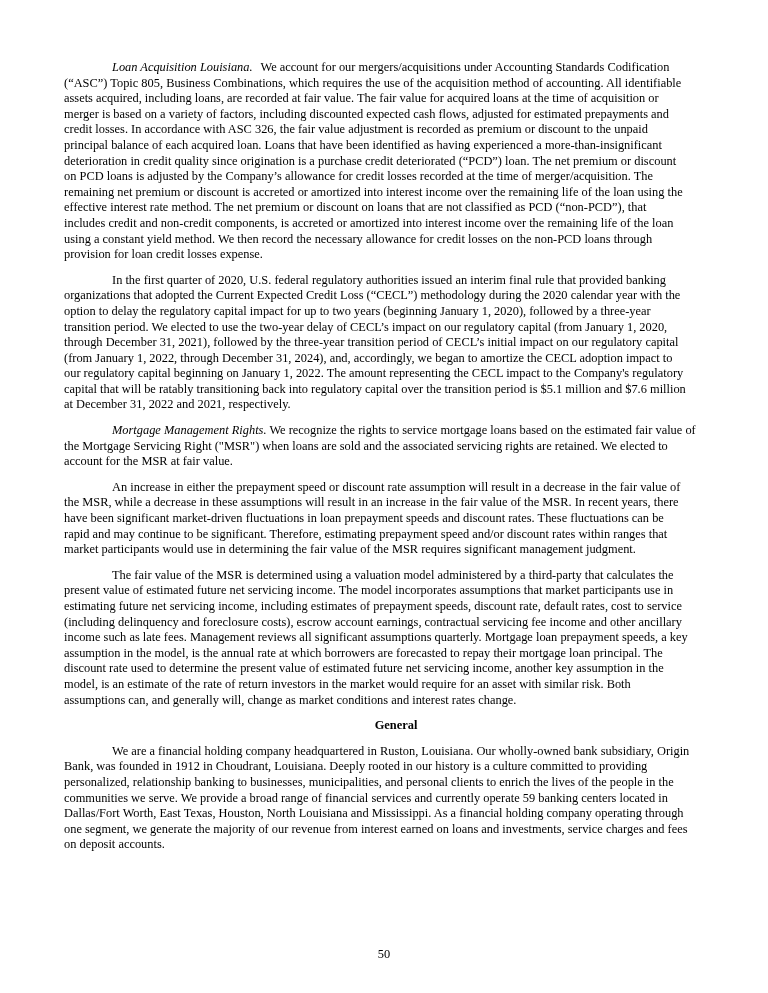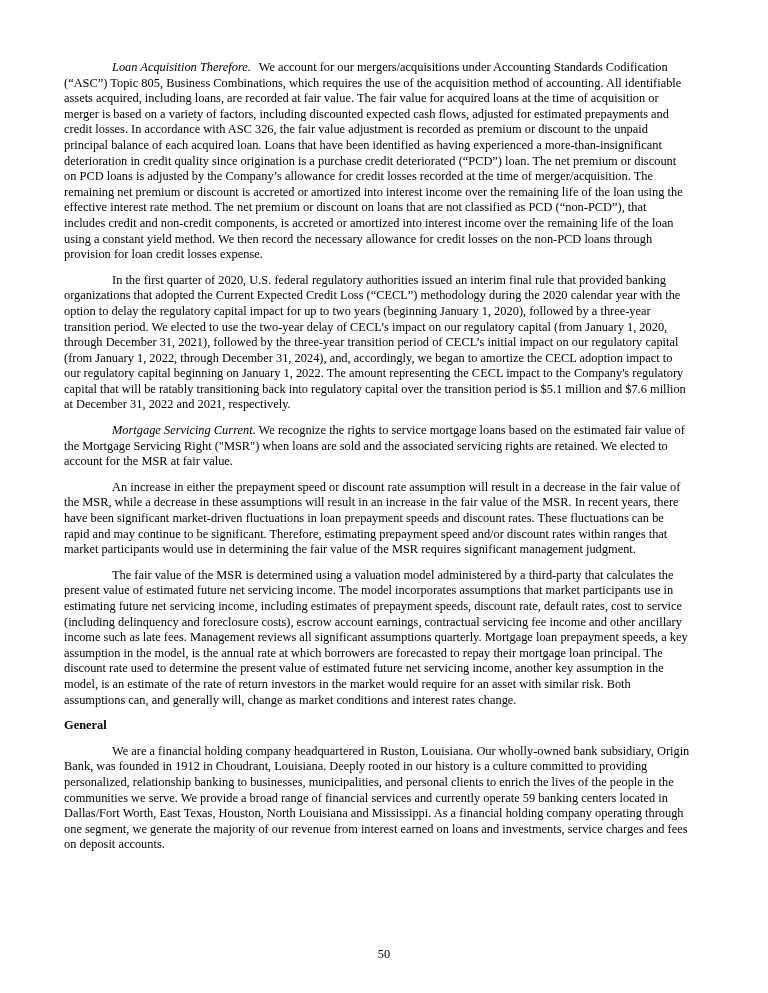--- a/index.html
+++ b/index.html
@@ -28,20 +28,21 @@
     margin: 0 0 10px 0;
     text-indent: 48px;
     white-space: pre-line;
     text-align: left;
   }
   .body-text h2.heading {
     font-size: 12.4px;
     line-height: 15.6px;
     font-weight: bold;
     margin: 6px 0 10px 0;
+    text-align: center;
   }
   .lead-italic {
     font-style: italic;
   }
   .lead-italic.wide-gap {
     padding-right: 5px;
   }
   .page-footer {
     position: absolute;
     left: 0;
@@ -49,21 +50,21 @@
     width: 768px;
     text-align: center;
     margin-top: 44px;
   }
 </style>
 </head>
 <body>
 
 <div class="page">
   <main class="body-text" id="sections">
-      <p class="paragraph"><span class="lead-italic wide-gap">Loan Acquisition Therefore.</span> We account for our mergers/acquisitions under Accounting Standards Codification
+      <p class="paragraph"><span class="lead-italic wide-gap">Loan Acquisition Louisiana.</span> We account for our mergers/acquisitions under Accounting Standards Codification
 (“ASC”) Topic 805, Business Combinations, which requires the use of the acquisition method of accounting. All identifiable
 assets acquired, including loans, are recorded at fair value. The fair value for acquired loans at the time of acquisition or
 merger is based on a variety of factors, including discounted expected cash flows, adjusted for estimated prepayments and
 credit losses. In accordance with ASC 326, the fair value adjustment is recorded as premium or discount to the unpaid
 principal balance of each acquired loan. Loans that have been identified as having experienced a more-than-insignificant
 deterioration in credit quality since origination is a purchase credit deteriorated (“PCD”) loan. The net premium or discount
 on PCD loans is adjusted by the Company’s allowance for credit losses recorded at the time of merger/acquisition. The
 remaining net premium or discount is accreted or amortized into interest income over the remaining life of the loan using the
 effective interest rate method. The net premium or discount on loans that are not classified as PCD (“non-PCD”), that
 includes credit and non-credit components, is accreted or amortized into interest income over the remaining life of the loan
@@ -71,21 +72,21 @@
 provision for loan credit losses expense.</p>
       <p class="paragraph">In the first quarter of 2020, U.S. federal regulatory authorities issued an interim final rule that provided banking
 organizations that adopted the Current Expected Credit Loss (“CECL”) methodology during the 2020 calendar year with the
 option to delay the regulatory capital impact for up to two years (beginning January 1, 2020), followed by a three-year
 transition period. We elected to use the two-year delay of CECL’s impact on our regulatory capital (from January 1, 2020,
 through December 31, 2021), followed by the three-year transition period of CECL’s initial impact on our regulatory capital
 (from January 1, 2022, through December 31, 2024), and, accordingly, we began to amortize the CECL adoption impact to
 our regulatory capital beginning on January 1, 2022. The amount representing the CECL impact to the Company's regulatory
 capital that will be ratably transitioning back into regulatory capital over the transition period is $5.1 million and $7.6 million
 at December 31, 2022 and 2021, respectively.</p>
-      <p class="paragraph"><span class="lead-italic">Mortgage Servicing Current.</span> We recognize the rights to service mortgage loans based on the estimated fair value of
+      <p class="paragraph"><span class="lead-italic">Mortgage Management Rights.</span> We recognize the rights to service mortgage loans based on the estimated fair value of
 the Mortgage Servicing Right ("MSR") when loans are sold and the associated servicing rights are retained. We elected to
 account for the MSR at fair value.</p>
       <p class="paragraph">An increase in either the prepayment speed or discount rate assumption will result in a decrease in the fair value of
 the MSR, while a decrease in these assumptions will result in an increase in the fair value of the MSR. In recent years, there
 have been significant market-driven fluctuations in loan prepayment speeds and discount rates. These fluctuations can be
 rapid and may continue to be significant. Therefore, estimating prepayment speed and/or discount rates within ranges that
 market participants would use in determining the fair value of the MSR requires significant management judgment.</p>
       <p class="paragraph">The fair value of the MSR is determined using a valuation model administered by a third-party that calculates the
 present value of estimated future net servicing income. The model incorporates assumptions that market participants use in
 estimating future net servicing income, including estimates of prepayment speeds, discount rate, default rates, cost to service

